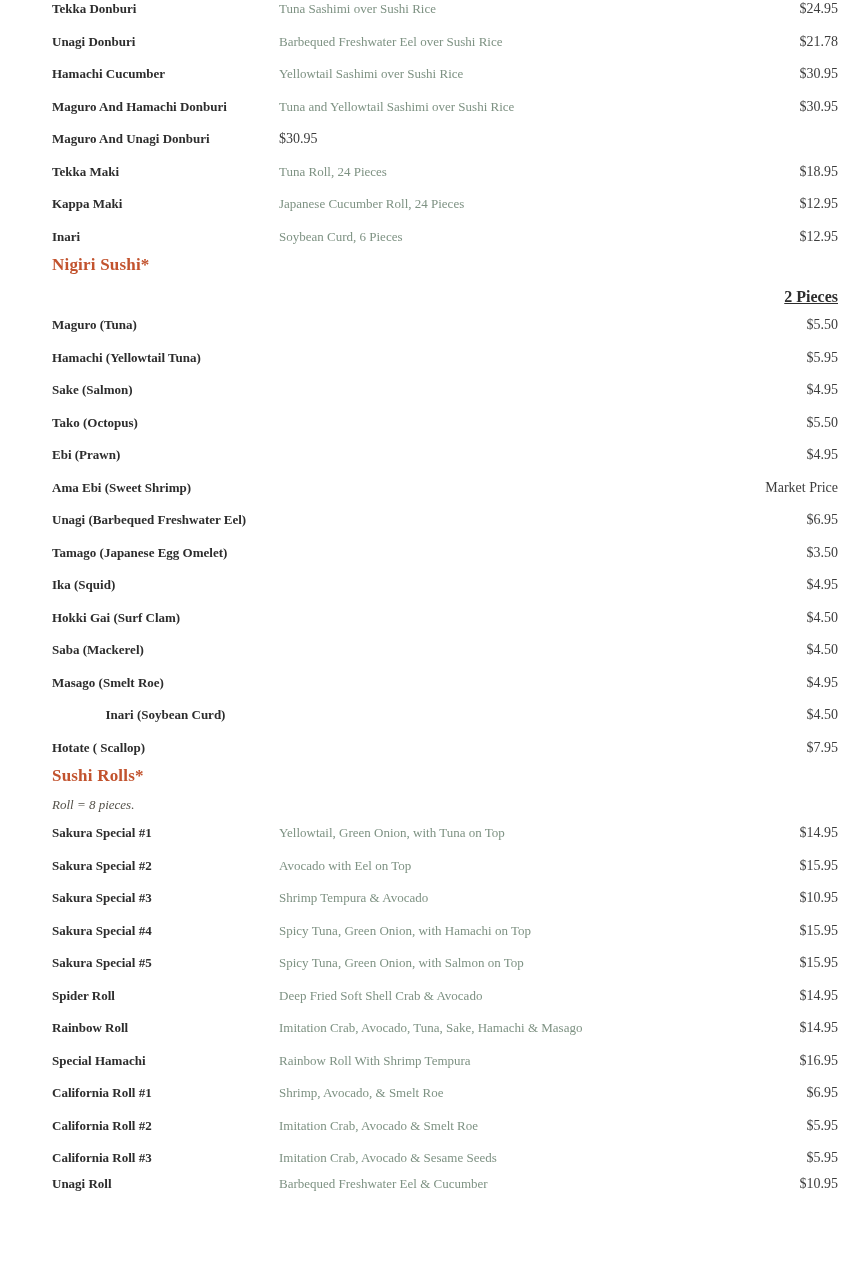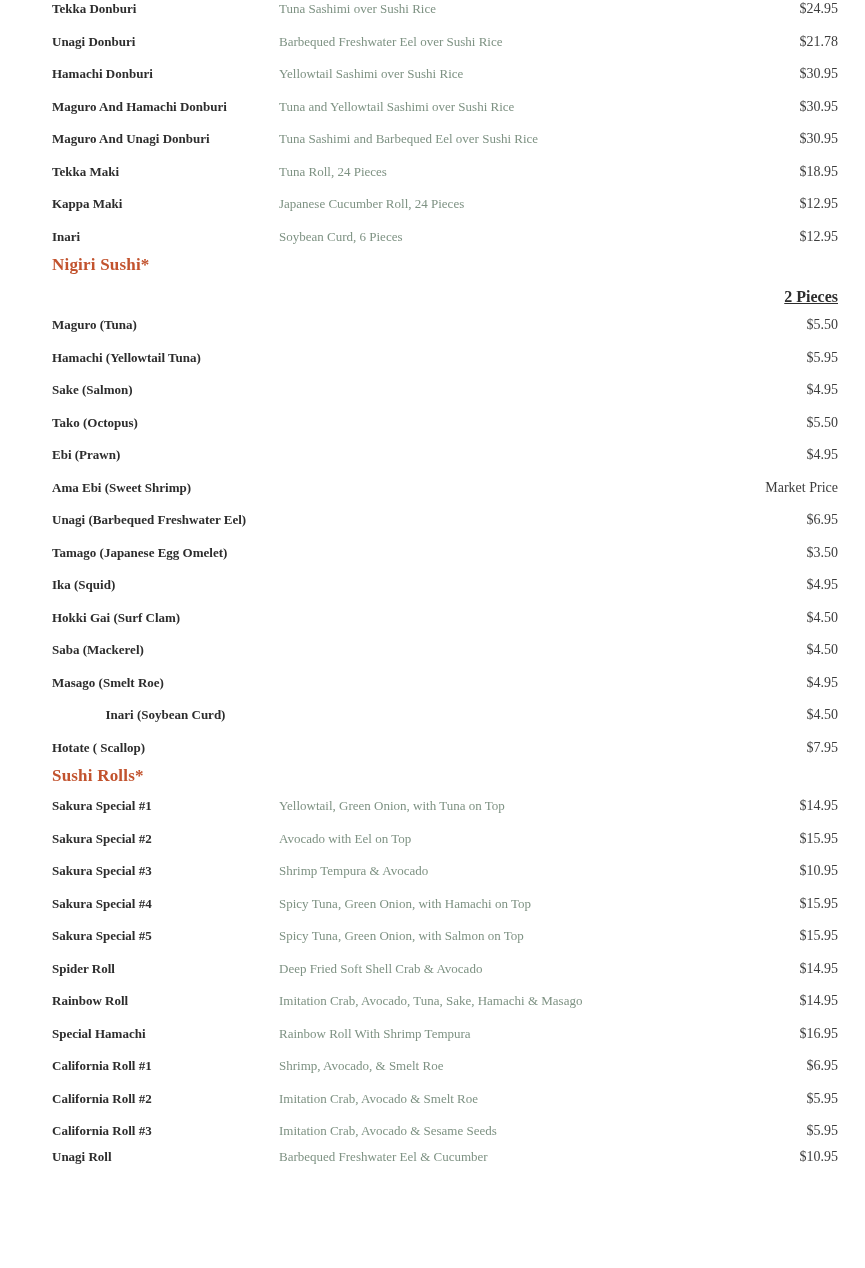--- a/index.html
+++ b/index.html
@@ -97,32 +97,31 @@
             <div class="item-name" style="color: rgb(45, 45, 45);">Tekka Donburi</div>
             <div class="item-desc" style="color: rgb(126, 146, 131);">Tuna Sashimi over Sushi Rice</div>
             <div class="item-price" style="color: rgb(61, 61, 61);">$24.95</div>
           </div>
           <div class="menu-row">
             <div class="item-name" style="color: rgb(45, 45, 45);">Unagi Donburi</div>
             <div class="item-desc" style="color: rgb(126, 146, 131);">Barbequed Freshwater Eel over Sushi Rice</div>
             <div class="item-price" style="color: rgb(61, 61, 61);">$21.78</div>
           </div>
           <div class="menu-row">
-            <div class="item-name" style="color: rgb(45, 45, 45);">Hamachi Donburi</div>
+            <div class="item-name" style="color: rgb(45, 45, 45);">Hamachi Cucumber</div>
             <div class="item-desc" style="color: rgb(126, 146, 131); font-family: Liberation Serif, serif;">Yellowtail Sashimi over Sushi Rice</div>
             <div class="item-price" style="color: rgb(61, 61, 61);">$30.95</div>
           </div>
           <div class="menu-row">
             <div class="item-name" style="color: rgb(45, 45, 45);">Maguro And Hamachi Donburi</div>
             <div class="item-desc" style="color: rgb(126, 146, 131);">Tuna and Yellowtail Sashimi over Sushi Rice</div>
             <div class="item-price" style="color: rgb(61, 61, 61);">$30.95</div>
           </div>
           <div class="menu-row">
             <div class="item-name" style="color: rgb(45, 45, 45);">Maguro And Unagi Donburi</div>
-            <div class="item-desc" style="color: rgb(126, 146, 131);">Tuna Sashimi and Barbequed Eel over Sushi Rice</div>
             <div class="item-price" style="color: rgb(61, 61, 61);">$30.95</div>
           </div>
           <div class="menu-row">
             <div class="item-name" style="color: rgb(45, 45, 45);">Tekka Maki</div>
             <div class="item-desc" style="color: rgb(126, 146, 131);">Tuna Roll, 24 Pieces</div>
             <div class="item-price" style="color: rgb(61, 61, 61);">$18.95</div>
           </div>
           <div class="menu-row">
             <div class="item-name" style="color: rgb(45, 45, 45);">Kappa Maki</div>
             <div class="item-desc" style="color: rgb(126, 146, 131);">Japanese Cucumber Roll, 24 Pieces</div>
@@ -206,20 +205,21 @@
           </div>
           <div class="menu-row">
             <div class="item-name" style="color: rgb(45, 45, 45);">Hotate ( Scallop)</div>
             <div class="item-desc" style="color: rgb(126, 146, 131);"></div>
             <div class="item-price" style="color: rgb(61, 61, 61);">$7.95</div>
           </div>
         </div>
       </section>
       <section class="section" id="section-2">
         <h2 class="section-heading" style="margin: 0px; color: rgb(194, 83, 46);">Sushi Rolls*</h2>
+        <div class="section-note" style="color: rgb(85, 82, 74);">Roll = 8 pieces.</div>
         <div class="items">
           <div class="menu-row">
             <div class="item-name" style="color: rgb(45, 45, 45);">Sakura Special #1</div>
             <div class="item-desc" style="color: rgb(126, 146, 131);">Yellowtail, Green Onion, with Tuna on Top</div>
             <div class="item-price" style="color: rgb(61, 61, 61);">$14.95</div>
           </div>
           <div class="menu-row">
             <div class="item-name" style="color: rgb(45, 45, 45);">Sakura Special #2</div>
             <div class="item-desc" style="color: rgb(126, 146, 131);">Avocado with Eel on Top</div>
             <div class="item-price" style="color: rgb(61, 61, 61);">$15.95</div>

